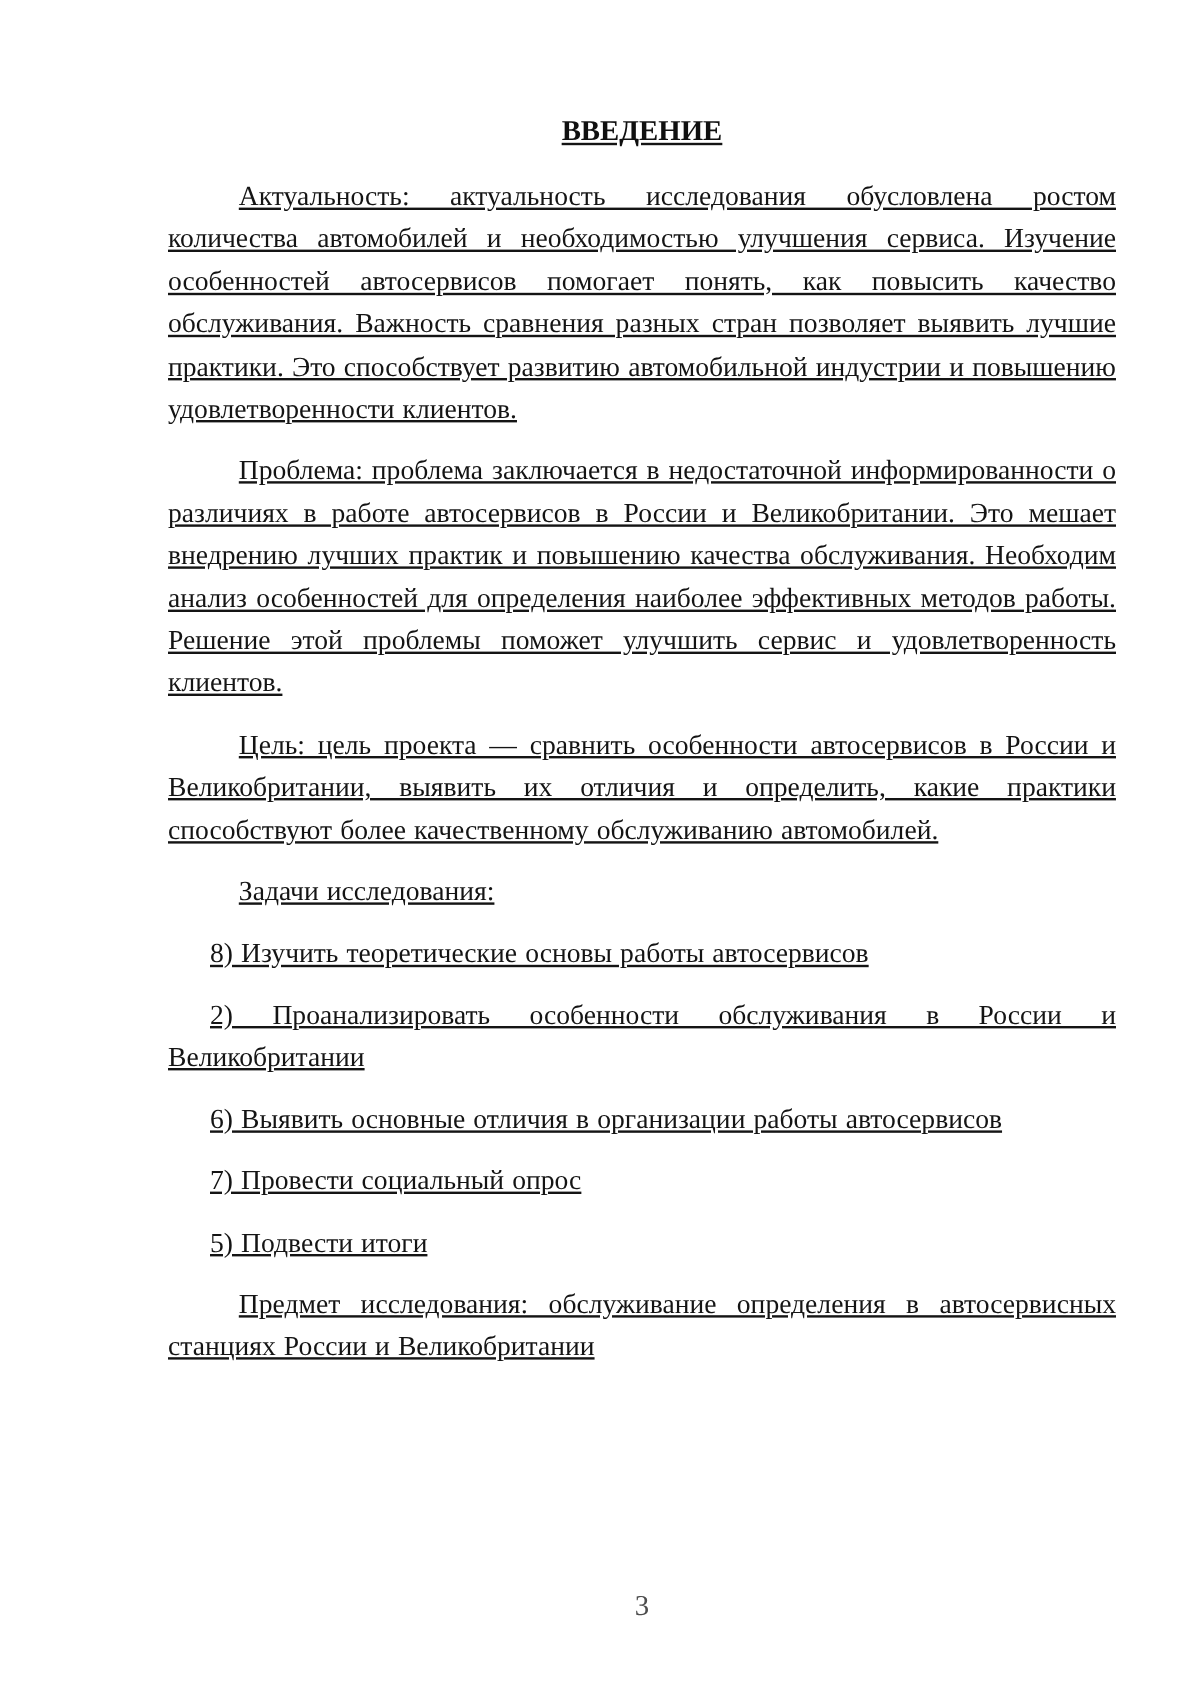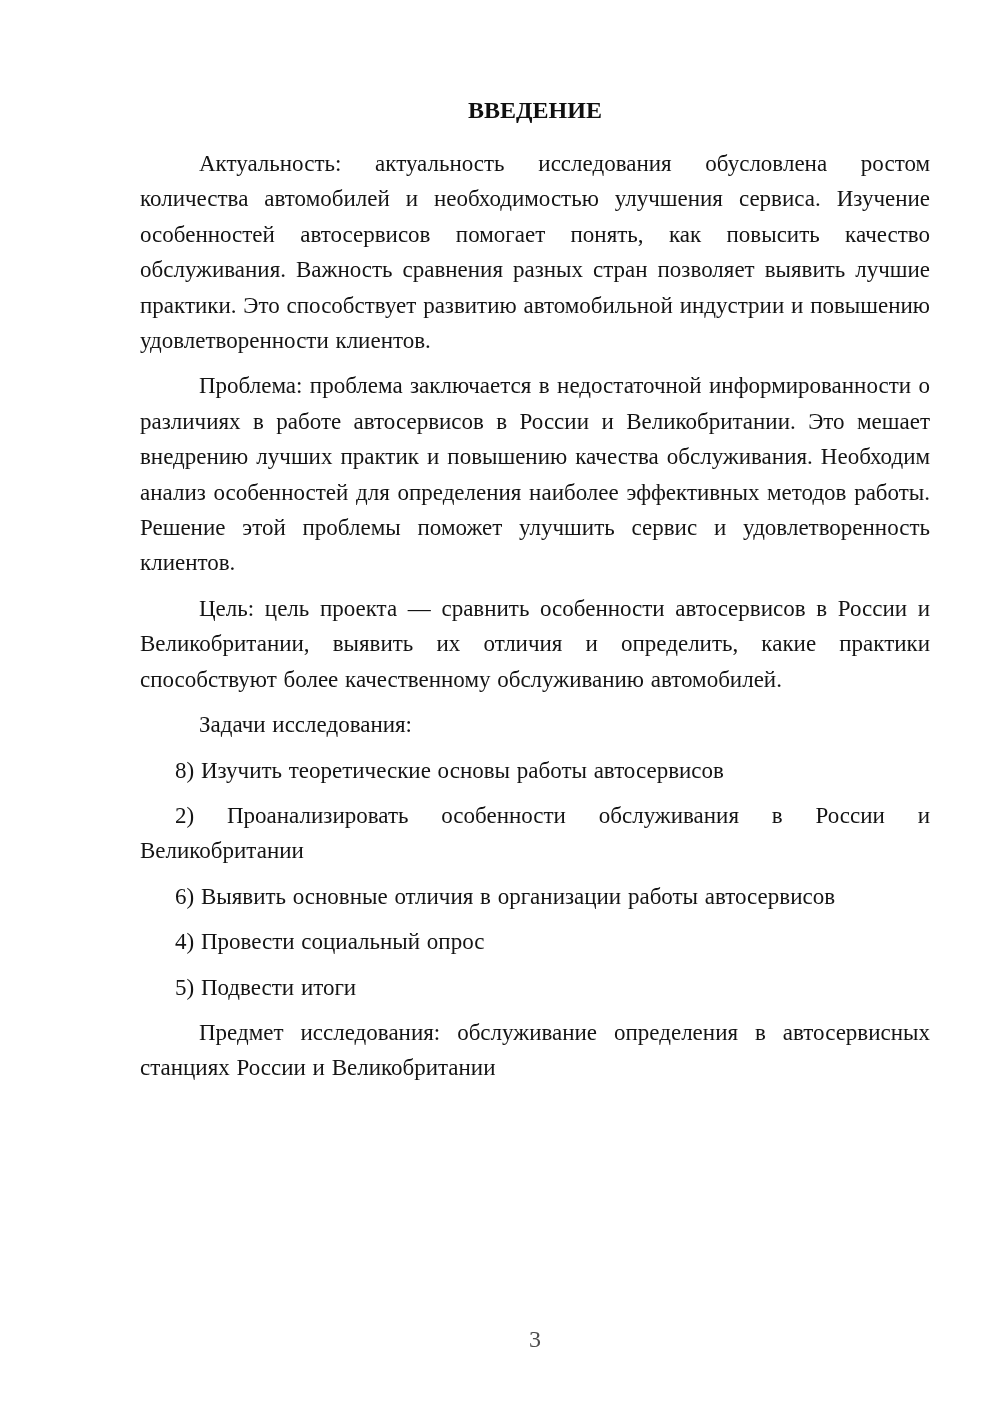--- a/index.html
+++ b/index.html
@@ -13,35 +13,36 @@
     position: relative;
     overflow: hidden;
     font-family: "Liberation Serif", "DejaVu Serif", serif;
     color: #141414;
   }
   .page {
     position: absolute;
     left: 140px;
     top: 93px;
     width: 790px;
+    text-decoration: underline;
   }
   .doc-title {
     font-size: 24px;
     line-height: 35px;
     font-weight: bold;
     text-align: center;
     margin: 0 0 18px 0;
     color: #101010;
   }
   .para {
     font-size: 23px;
     line-height: 35.4px;
     text-align: justify;
     text-indent: 59px;
-    margin: 4px 0 10px 0;
+    margin: 16px 0 10px 0;
     word-spacing: 1px;
   }
   .para.list {
     text-indent: 35px;
   }
   .page-number {
     position: absolute;
     left: 140px;
     top: 1322px;
     width: 790px;
@@ -58,19 +59,19 @@
   <h1 class="doc-title">ВВЕДЕНИЕ</h1>
 
   <p class="para">Актуальность: актуальность исследования обусловлена ростом количества автомобилей и необходимостью улучшения сервиса. Изучение особенностей автосервисов помогает понять, как повысить качество обслуживания. Важность сравнения разных стран позволяет выявить лучшие практики. Это способствует развитию автомобильной индустрии и повышению удовлетворенности клиентов.</p>
   <p class="para">Проблема: проблема заключается в недостаточной информированности о различиях в работе автосервисов в России и Великобритании. Это мешает внедрению лучших практик и повышению качества обслуживания. Необходим анализ особенностей для определения наиболее эффективных методов работы. Решение этой проблемы поможет улучшить сервис и удовлетворенность клиентов.</p>
   <p class="para">Цель: цель проекта — сравнить особенности автосервисов в России и Великобритании, выявить их отличия и определить, какие практики способствуют более качественному обслуживанию автомобилей.</p>
   <p class="para">Задачи исследования:</p>
 
   <p class="para list">8) Изучить теоретические основы работы автосервисов</p>
   <p class="para list">2) Проанализировать особенности обслуживания в России и Великобритании</p>
   <p class="para list">6) Выявить основные отличия в организации работы автосервисов</p>
-  <p class="para list">4) Провести социальный опрос</p>
+  <p class="para list">7) Провести социальный опрос</p>
   <p class="para list">5) Подвести итоги</p>
 
   <p class="para">Предмет исследования: обслуживание определения в автосервисных станциях России и Великобритании</p>
 </div>
 
 <div class="page-number">3</div>
 
 </body></html>

